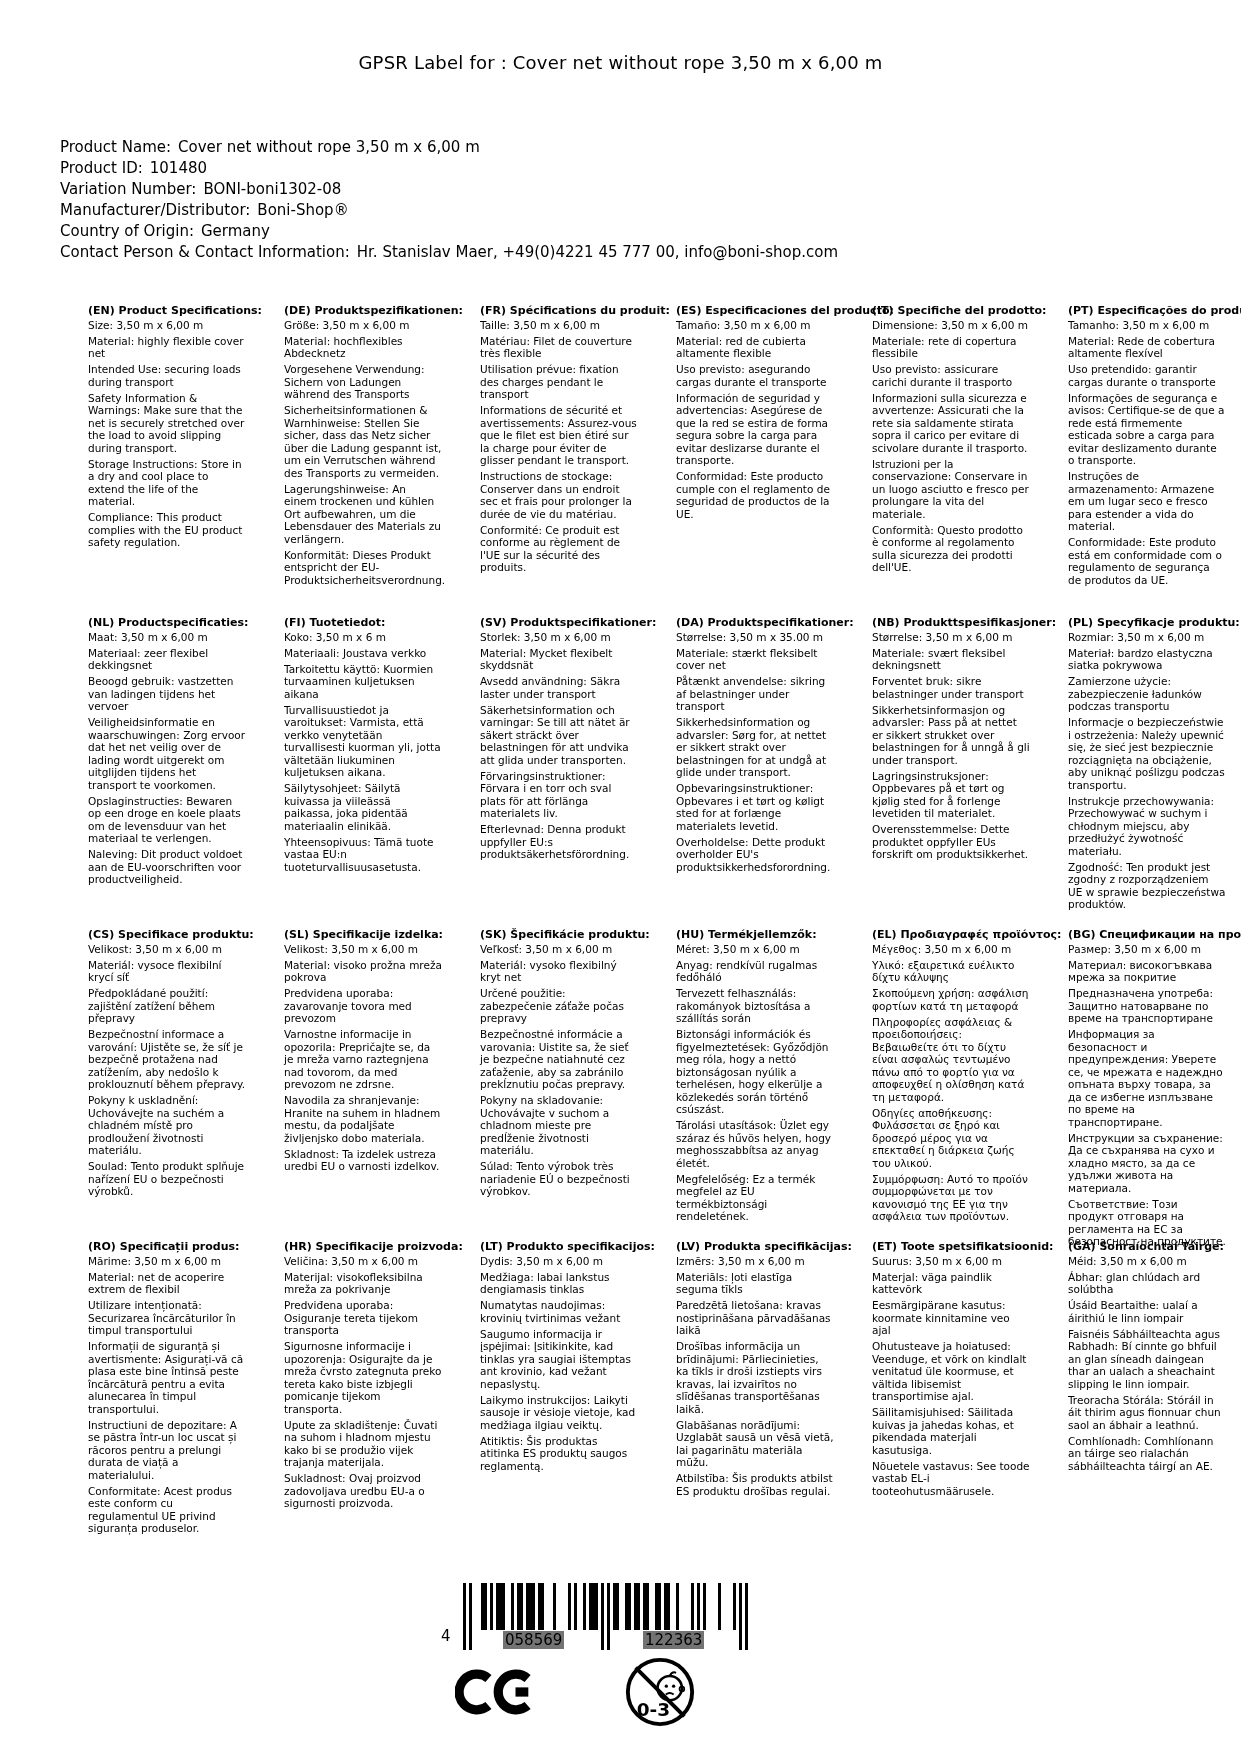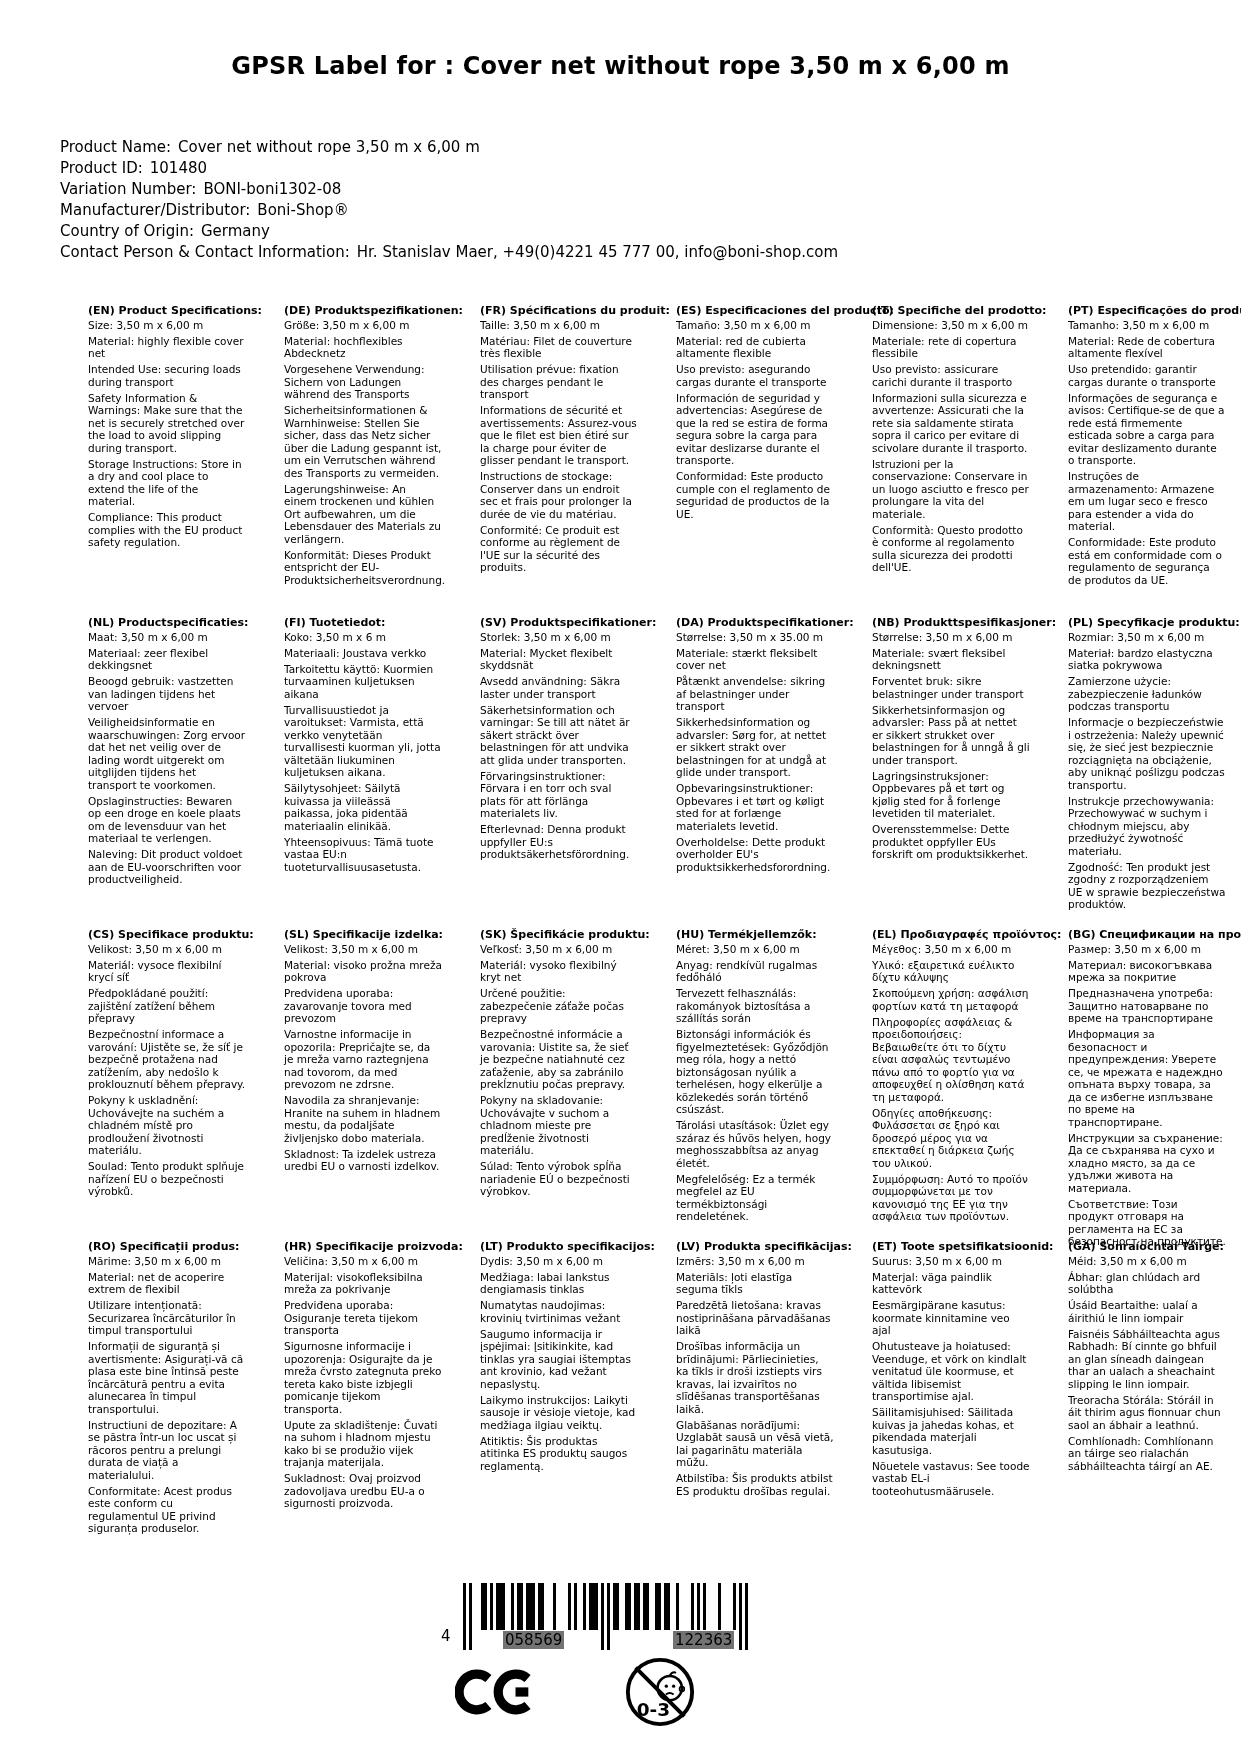--- a/index.html
+++ b/index.html
@@ -3,21 +3,21 @@
 <meta charset="utf-8">
 <style>
   html,body{margin:0;padding:0;background:#fff;}
   body{
     width:1241px;height:1754px;position:relative;color:#000;
     font-family:"DejaVu Sans","Liberation Sans",sans-serif;
     -webkit-font-smoothing:antialiased;
   }
   .page-title{
     position:absolute;top:52px;left:0;width:1241px;text-align:center;
-    font-size:24px;font-weight:bold;letter-spacing:0.2px;
+    font-size:18px;font-weight:normal;letter-spacing:0.2px;
   }
   .product-info{
     position:absolute;left:60px;top:137px;font-size:15px;line-height:21px;
   }
   .pi-row{white-space:nowrap;}
   .pi-label{font-weight:normal;margin-right:7px;}
   .lang-grid{
     position:absolute;left:60px;top:305px;
     display:grid;grid-template-columns:repeat(6,196px);grid-auto-rows:312px;margin-left:28px;
   }
@@ -25,21 +25,21 @@
   .lang-title{font-weight:bold;font-size:11px;white-space:nowrap;margin:0 0 1px 0;}
   .lang-block p{margin:0 0 3.5px 0;}
   .barcode{position:absolute;left:463px;top:1583px;width:285px;height:85px;}
   .bc-bars{display:flex;align-items:flex-start;height:67px;}
   .bc-mod{width:3px;height:47px;background:transparent;flex:0 0 3px;}
   .bc-mod.on{background:#000;}
   .bc-mod.tall{height:67px;}
   .bc-digits span{position:absolute;top:48px;font-size:15px;background:#737373;padding:0 2px;}
   .bc-d1{left:-24px;top:44px !important;background:transparent !important;}
   .bc-d2{left:40px;}
-  .bc-d3{left:180px;margin-left:30px;}
+  .bc-d3{left:180px;}
   .ce-mark{position:absolute;left:455px;top:1663px;}
   .age-mark{position:absolute;left:623px;top:1655px;text-align:center;}
 </style>
 </head>
 <body>
 
 <div class="page-title">GPSR Label for : Cover net without rope 3,50 m x 6,00 m</div>
 
 <div class="product-info">
   <div class="pi-row">
@@ -202,21 +202,21 @@
       <p>Skladnost: Ta izdelek ustreza uredbi EU o varnosti izdelkov.</p>
     </div>
 
   <div class="lang-block">
     <div class="lang-title">(SK) Špecifikácie produktu:</div>
   <p>Veľkosť: 3,50 m x 6,00 m</p>
       <p>Materiál: vysoko flexibilný kryt net</p>
       <p>Určené použitie: zabezpečenie záťaže počas prepravy</p>
       <p>Bezpečnostné informácie a varovania: Uistite sa, že sieť je bezpečne natiahnuté cez zaťaženie, aby sa zabránilo prekĺznutiu počas prepravy.</p>
       <p>Pokyny na skladovanie: Uchovávajte v suchom a chladnom mieste pre predĺženie životnosti materiálu.</p>
-      <p>Súlad: Tento výrobok spĺňa nariadenie EÚ o bezpečnosti výrobkov.</p>
+      <p>Súlad: Tento výrobok très nariadenie EÚ o bezpečnosti výrobkov.</p>
     </div>
 
   <div class="lang-block">
     <div class="lang-title">(HU) Termékjellemzők:</div>
   <p>Méret: 3,50 m x 6,00 m</p>
       <p>Anyag: rendkívül rugalmas fedőháló</p>
       <p>Tervezett felhasználás: rakományok biztosítása a szállítás során</p>
       <p>Biztonsági információk és figyelmeztetések: Győződjön meg róla, hogy a nettó biztonságosan nyúlik a terhelésen, hogy elkerülje a közlekedés során történő csúszást.</p>
       <p>Tárolási utasítások: Üzlet egy száraz és hűvös helyen, hogy meghosszabbítsa az anyag életét.</p>
       <p>Megfelelőség: Ez a termék megfelel az EU termékbiztonsági rendeletének.</p>

